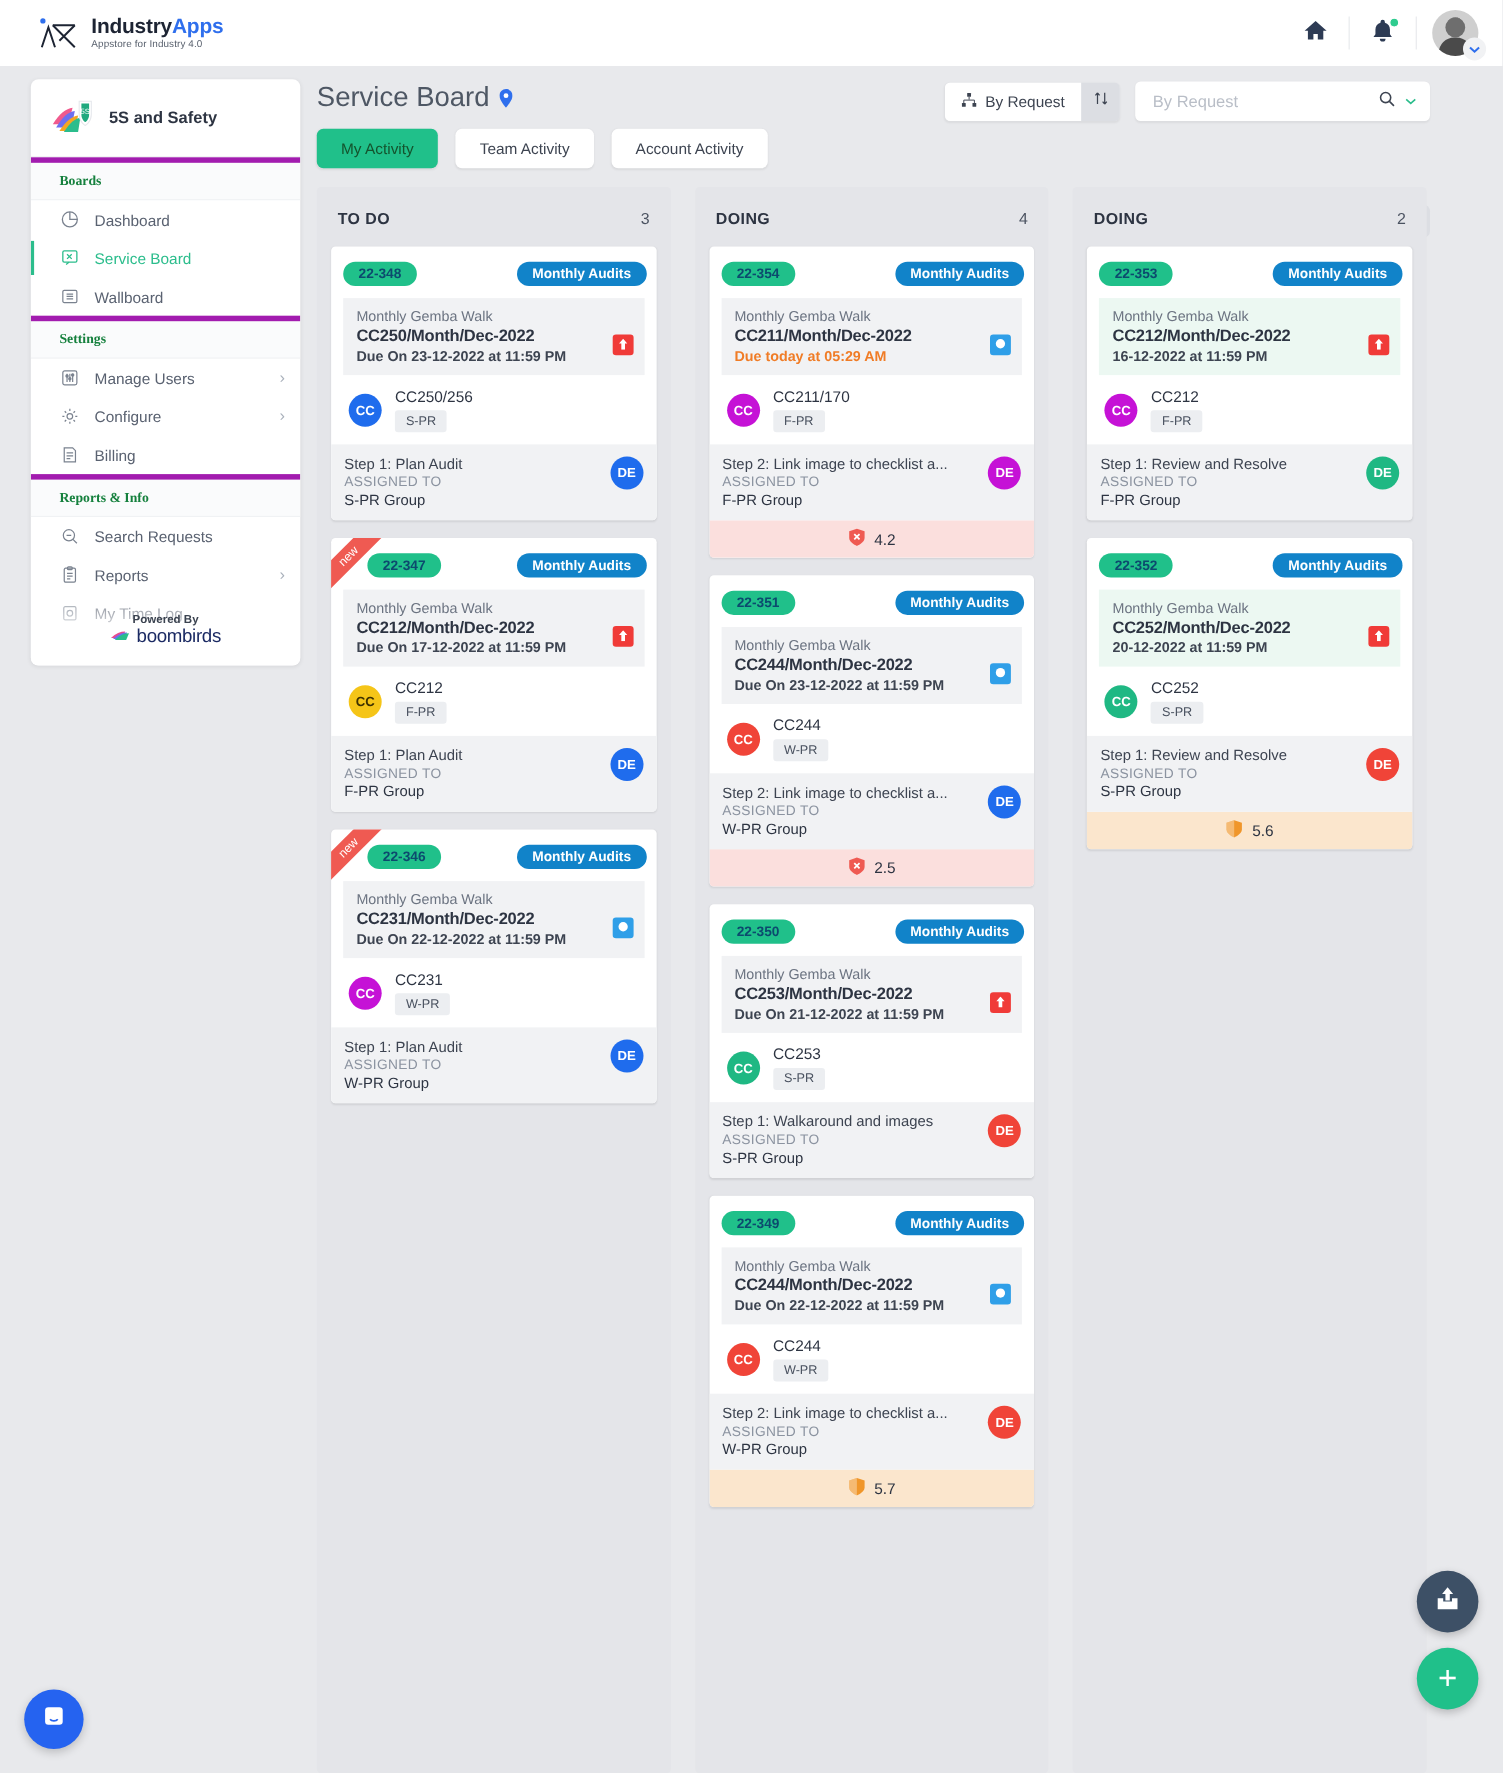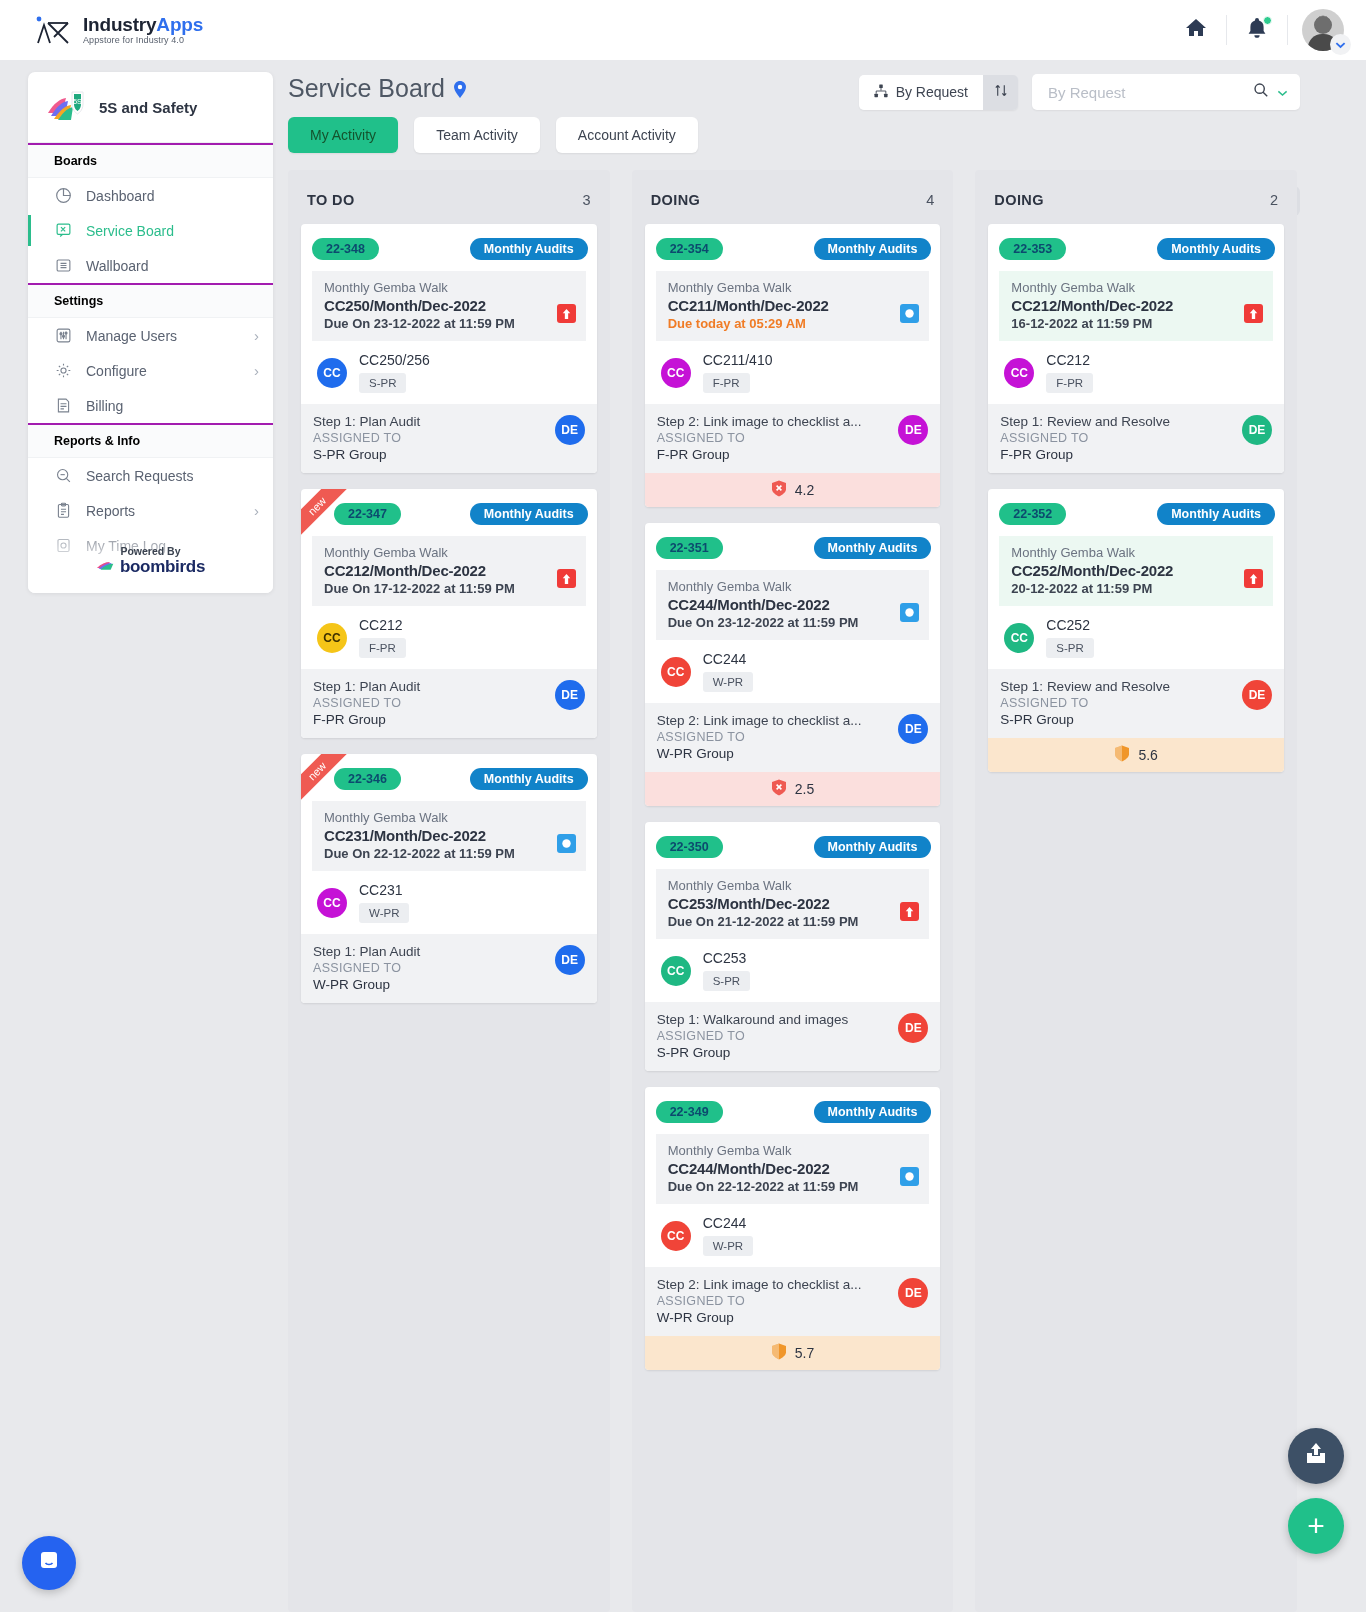--- a/index.html
+++ b/index.html
@@ -65,43 +65,43 @@
     overflow: hidden;
   }
   .sb-head {
     display: flex; align-items: center; gap: 13px;
     padding: 17px 18px; border-bottom: 1px solid #eef0f2;
   }
   .sb-logo { width: 40px; height: 36px; position: relative; flex: 0 0 auto; }
   .sb-title { font-size: 15px; color: #2d3442; font-weight: 600; }
   .sb-group {
     background: #fafbfc; padding: 9px 0 9px 26px;
-    font-size: 12.5px; color: #000000; font-weight: 600;
-    border-top: 2px solid #a21caf; border-bottom: 1px solid #f0f2f4;
+    font-size: 12.5px; color: #15803d; font-weight: 600;
+    border-top: 5px solid #a21caf; border-bottom: 1px solid #f0f2f4; font-family: Liberation Serif, serif;
   }
   .sb-item {
     display: flex; align-items: center; gap: 13px;
     padding: 8px 14px 8px 26px; font-size: 14px; color: #5a6271;
     position: relative; cursor: pointer;
   }
   .sb-item .sb-ico { width: 19px; height: 19px; flex: 0 0 auto; display:flex; align-items:center; justify-content:center;}
   .sb-item.active { color: #2bbd8c; font-weight: 500; }
   .sb-item.active::before {
     content: ""; position: absolute; left: 0; top: 2px; bottom: 2px;
     width: 3px; background: #2bbd8c;
   }
   .sb-chev { margin-left: auto; color: #a9b0bb; font-size: 15px; }
   .sb-foot {
     background: linear-gradient(to bottom, rgba(255,255,255,0) 0, #fff 55%);
     position: relative; text-align: center; padding: 2px 0 16px;
     margin-top: -20px;
   }
   .sb-foot .pb { font-size: 10.5px; color: #3b4350; font-weight: 600; }
   .sb-foot .bb {
-    font-size: 17px; color: #1b2a63; font-weight: bold; letter-spacing: -.3px;
+    font-size: 17px; color: #1b2a63; font-weight: normal; letter-spacing: -.3px;
     display: flex; align-items: center; justify-content: center; gap: 5px;
   }
 
   
   .main { position: absolute; left: 285px; top: 60px; right: 0; bottom: 0; }
   .page-title-row { display: flex; align-items: flex-start; padding: 14px 20px 0 3px; }
   .page-title { font-size: 25px; color: #4e5764; font-weight: 400; }
   .pin-ico { margin-left: 9px; margin-top: 7px; }
 
   .head-ctl { position: absolute; right: 66px; top: 14px; display: flex; align-items: center; }
@@ -631,21 +631,21 @@
             <span>
               <svg width="11" height="11" viewBox="0 0 12 12">
                   <circle cx="6" cy="6" r="4.6" fill="#fff"></circle>
                 </svg>
             </span>
           </div>
         </div>
         <div class="assignee-row">
           <div class="circ" style="background:#c512d6">CC</div>
           <div>
-            <div class="ar-name">CC211/410</div>
+            <div class="ar-name">CC211/170</div>
             <div class="ar-tag">F-PR</div>
           </div>
         </div>
         <div class="step-block">
           <div class="step-title">Step 2: Link image to checklist a...</div>
           <div class="step-assigned">ASSIGNED TO</div>
           <div class="step-group">F-PR Group</div>
           <div class="circ step-av" style="background:#c512d6">DE</div>
         </div>
         <div class="score-bar red">

